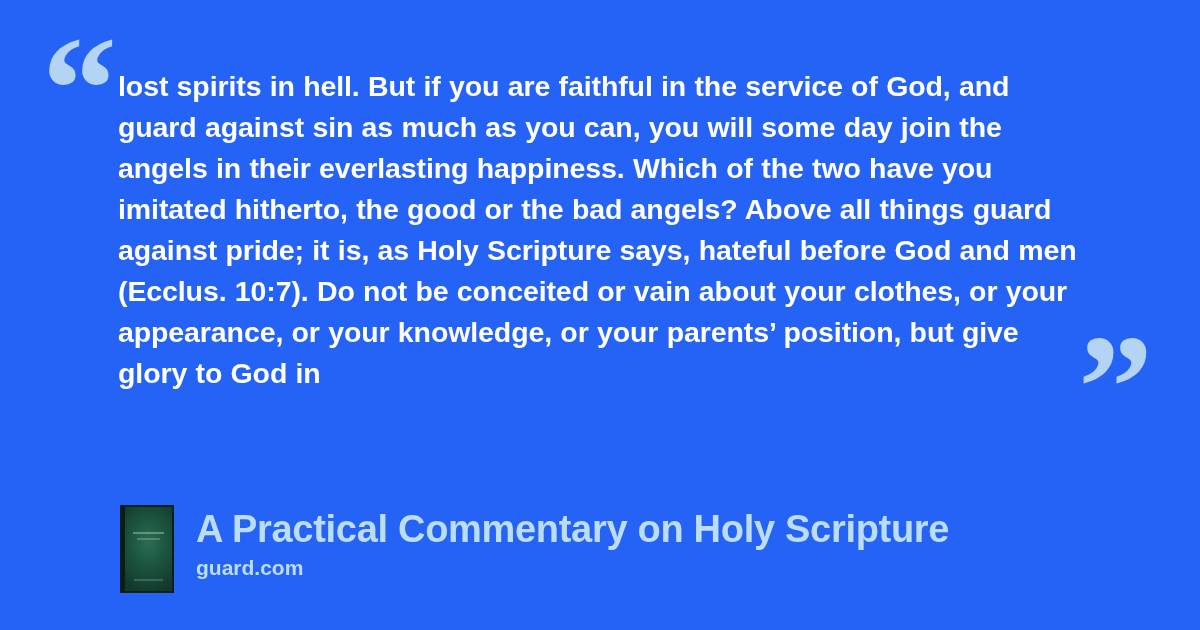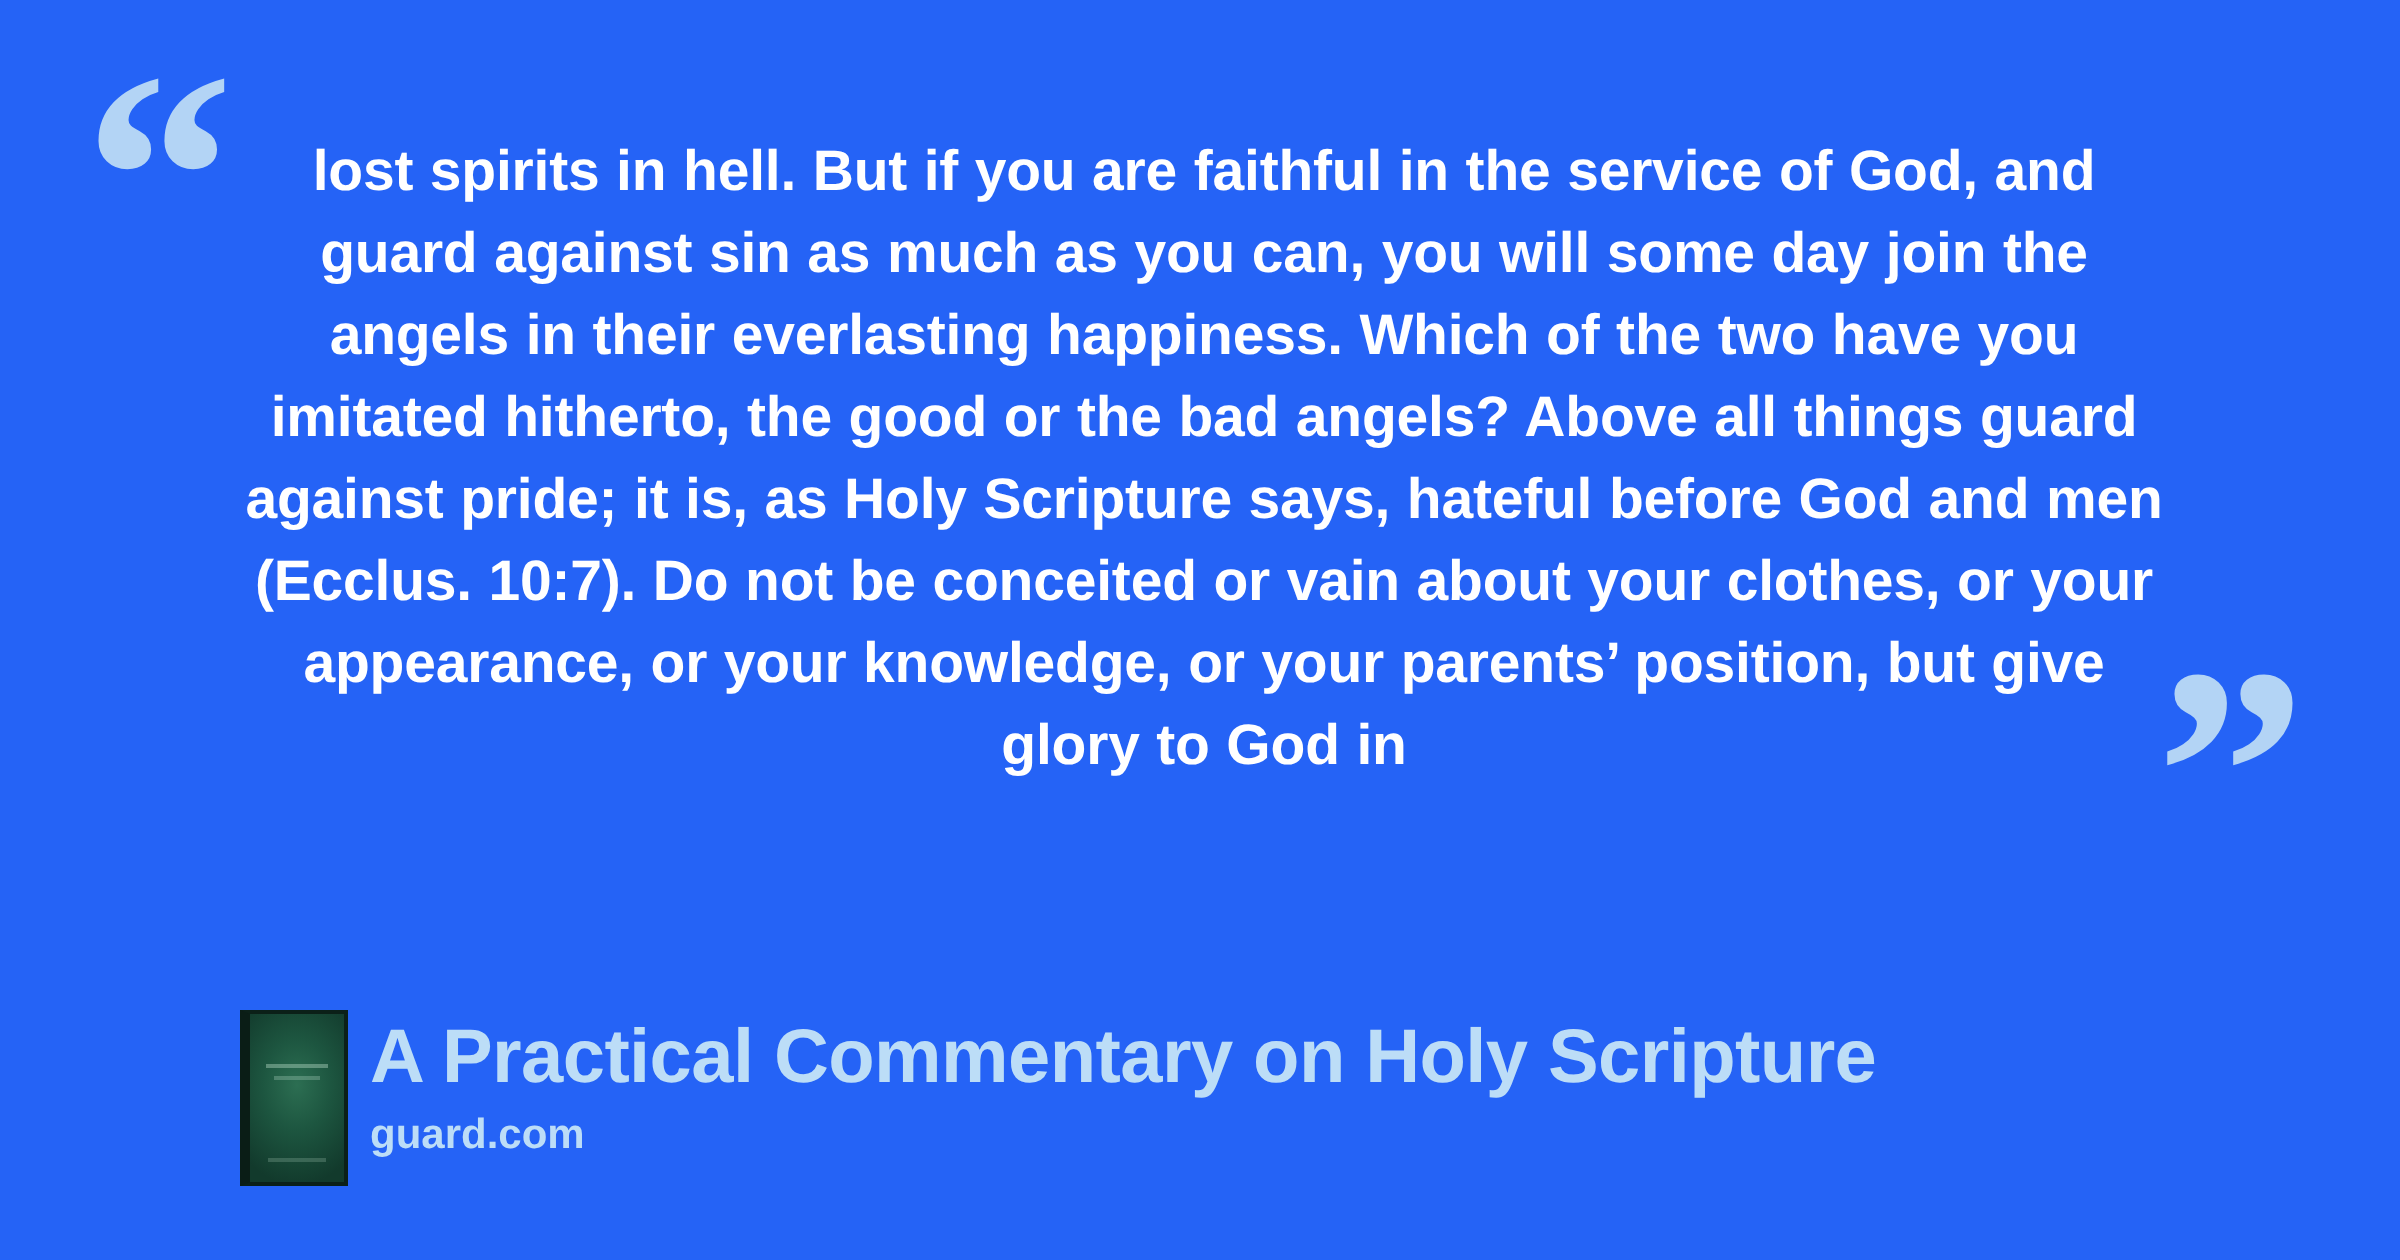--- a/index.html
+++ b/index.html
@@ -40,21 +40,21 @@
     top: 312px;
     font-size: 150px;
   }
 
   
   #quote-body {
     position: absolute;
     left: 118px;
     top: 66px;
     width: 968px;
-    text-align: center;
+    text-align: left;
     color: #ffffff;
     font-size: 28.5px;
     font-weight: 700;
     line-height: 41px;
     letter-spacing: -0.1px;
     word-spacing: 0.5px;
   }
 
   
   #footer {
@@ -82,21 +82,21 @@
     left: 18%;
     width: 64%;
     height: 2px;
     background: rgba(190, 225, 205, 0.40);
   }
   #cover-line-title  { top: 30%; }
   #cover-line-sub    { top: 37%; left: 26%; width: 48%; height: 2px; opacity: 0.72; }
   #cover-line-author { top: 86%; left: 20%; width: 60%; height: 2px; opacity: 0.55; }
 
   #footer-text {
-    margin-left: 11px;
+    margin-left: 22px;
     padding-top: 2px;
   }
   #book-title {
     color: #bcddf7;
     font-size: 38px;
     font-weight: 700;
     line-height: 44px;
     letter-spacing: -0.3px;
     white-space: nowrap;
   }

